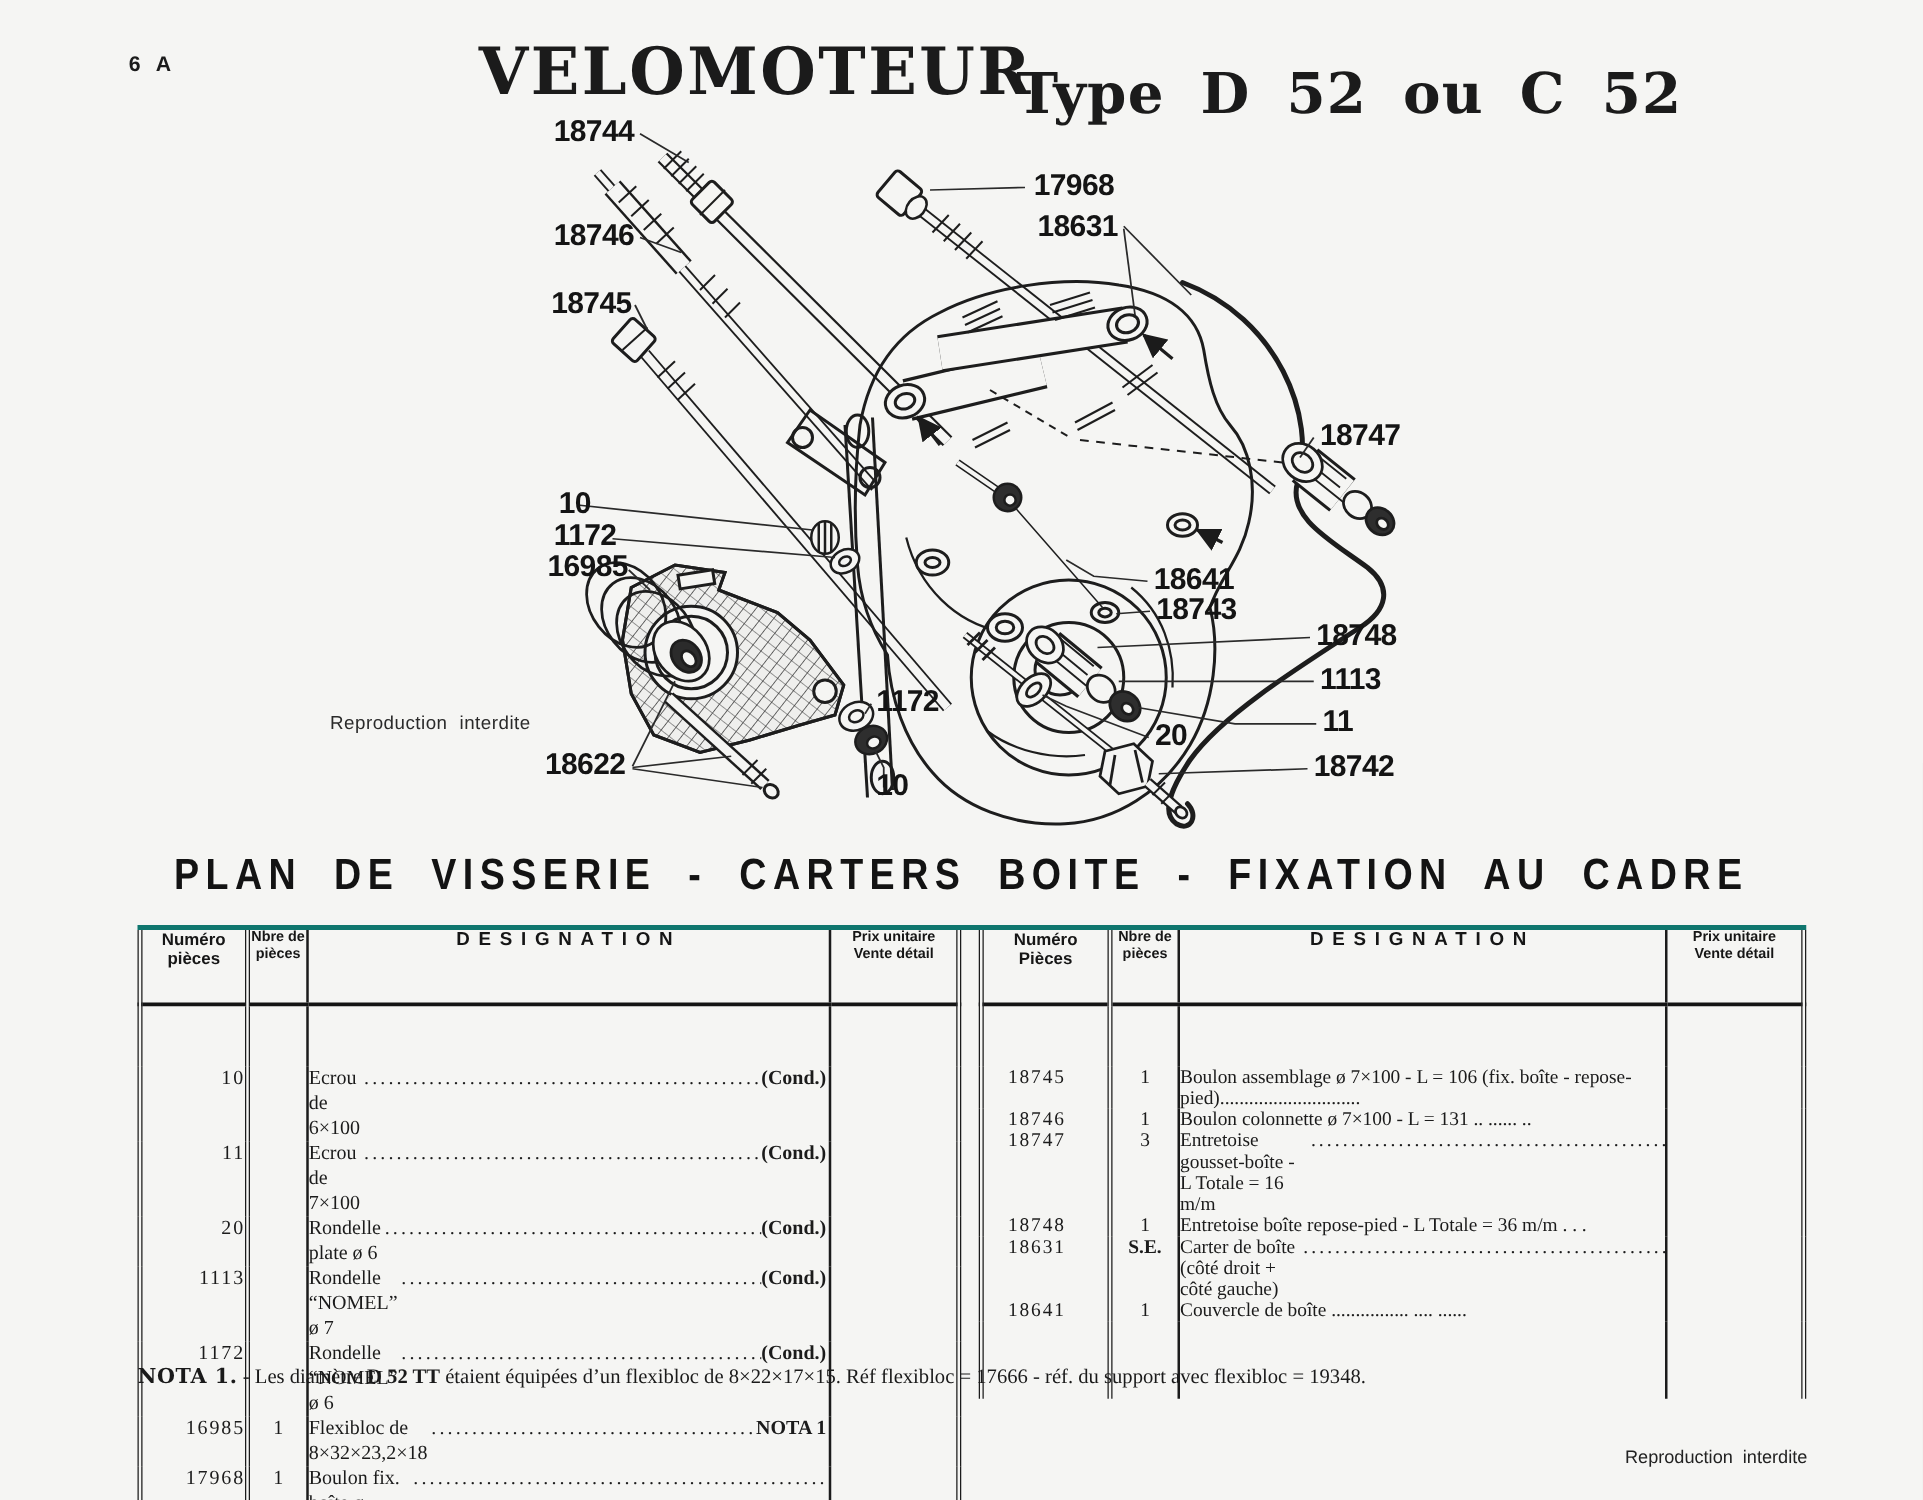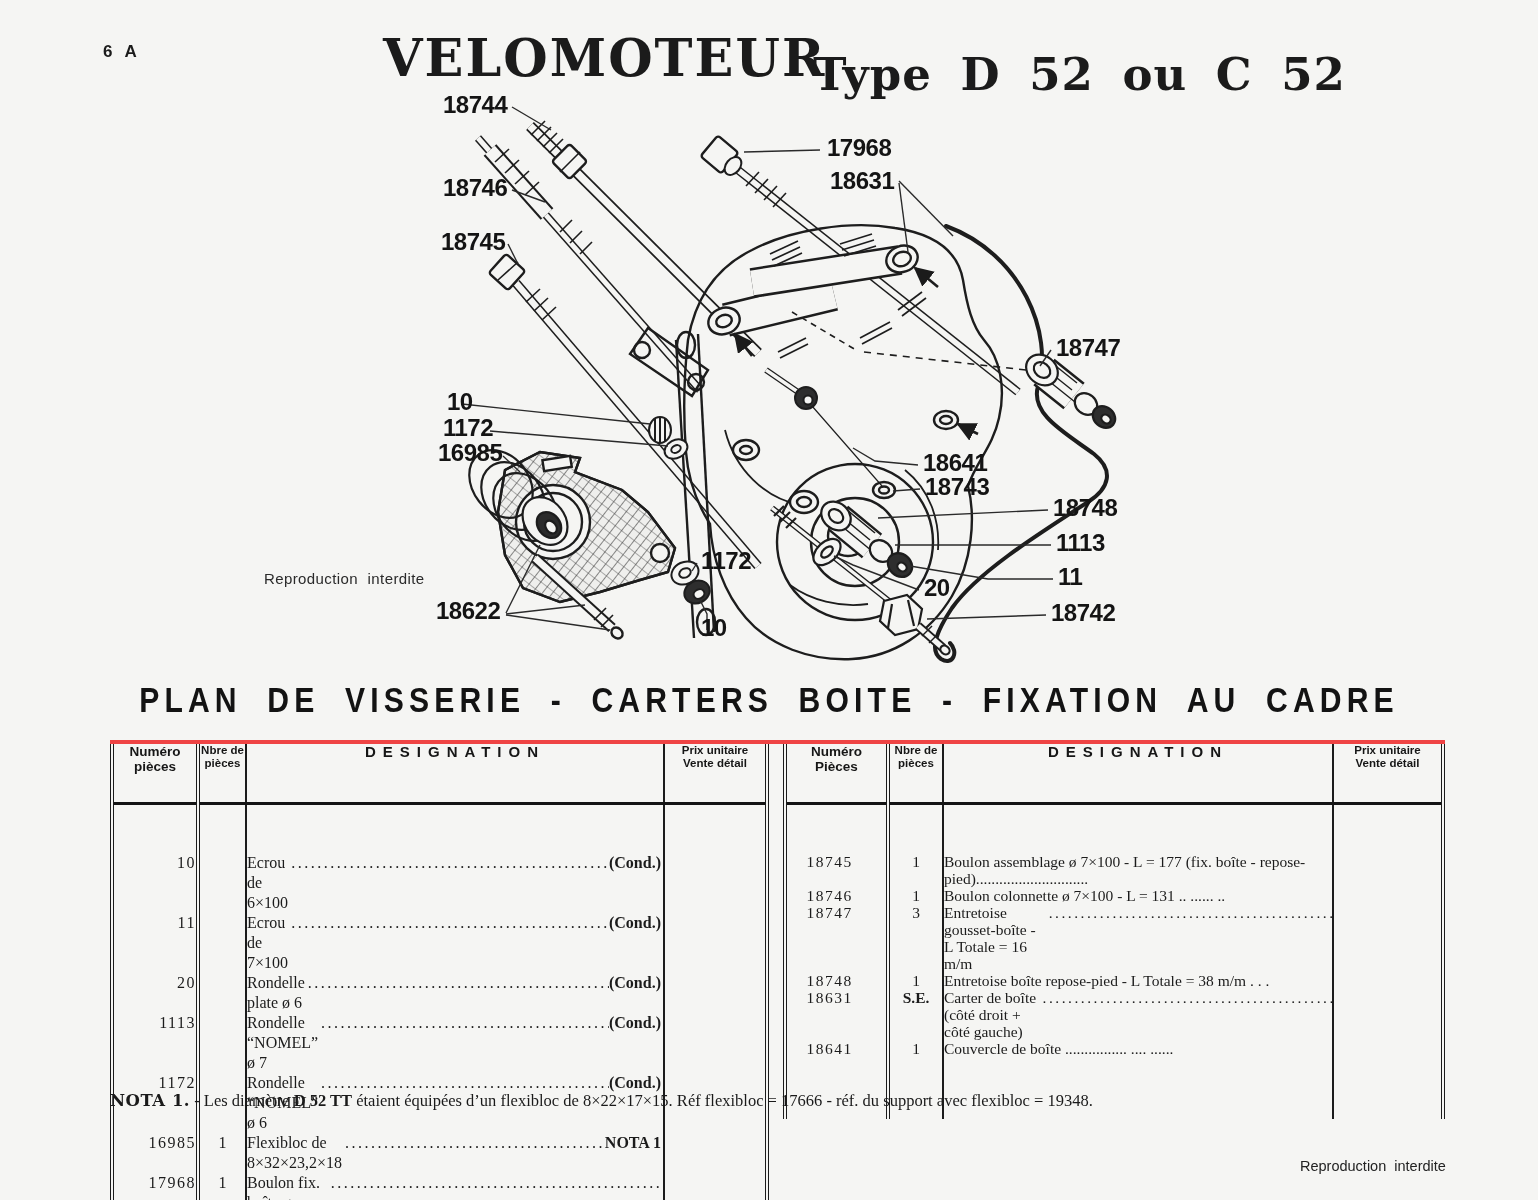--- a/index.html
+++ b/index.html
@@ -21,21 +21,21 @@
   .watermark-diagram{position:absolute;left:264px;top:570px;font-family:"Liberation Sans",sans-serif;
     font-size:15px;font-weight:500;color:#2a2a2a;word-spacing:5px;letter-spacing:0.4px;}
   .watermark-bottom{position:absolute;left:1300px;top:1158px;font-family:"Liberation Sans",sans-serif;
     font-size:14.5px;color:#222;word-spacing:4px;}
 
   .section-title{position:absolute;left:0;top:680px;width:1538px;text-align:center;
     font-family:"Liberation Sans",sans-serif;font-weight:700;font-size:35px;letter-spacing:6px;
     word-spacing:14px;transform:scaleX(0.86);transform-origin:center;color:#131313;}
 
   .tables{position:absolute;left:110px;top:740px;width:1335px;height:346px;
-    border-top:4px solid #ef4444;display:flex;justify-content:space-between;}
+    border-top:4px solid #0f766e;display:flex;justify-content:space-between;}
   table.half{border-collapse:collapse;table-layout:fixed;
     border-left:4px double #1b1b1b;border-right:4px double #1b1b1b;}
   table.left{width:655px;}
   table.right{width:658px;}
   table.half th,table.half td{padding:0;vertical-align:top;}
   .c-num{border-right:4px double #1b1b1b;}
   .c-qty{border-right:2px solid #1b1b1b;}
   .c-des{border-right:2px solid #1b1b1b;}
   thead th{border-bottom:3.5px solid #141414;height:58px;vertical-align:middle;
     font-family:"Liberation Sans",sans-serif;font-weight:700;color:#161616;}
@@ -489,21 +489,21 @@
             <td class="c-num"></td>
             <td class="c-qty"></td>
             <td class="c-des"></td>
             <td class="c-prix"></td>
           </tr>
           <tr>
             <td class="c-num">18745</td>
             <td class="c-qty">1</td>
             <td class="c-des">
               <span class="desline">
-                <span class="t">Boulon assemblage ø 7×100 - L = 177 (fix. boîte - repose-pied).............................</span>
+                <span class="t">Boulon assemblage ø 7×100 - L = 106 (fix. boîte - repose-pied).............................</span>
               </span>
             </td>
             <td class="c-prix"></td>
           </tr>
           <tr>
             <td class="c-num">18746</td>
             <td class="c-qty">1</td>
             <td class="c-des">
               <span class="desline">
                 <span class="t">Boulon colonnette ø 7×100 - L = 131 .. ...... ..</span>
@@ -520,21 +520,21 @@
                 <span class="dots">........................................................................................................................</span>
               </span>
             </td>
             <td class="c-prix"></td>
           </tr>
           <tr>
             <td class="c-num">18748</td>
             <td class="c-qty">1</td>
             <td class="c-des">
               <span class="desline">
-                <span class="t">Entretoise boîte repose-pied - L Totale = 38 m/m . . .</span>
+                <span class="t">Entretoise boîte repose-pied - L Totale = 36 m/m . . .</span>
               </span>
             </td>
             <td class="c-prix"></td>
           </tr>
           <tr>
             <td class="c-num">18631</td>
             <td class="c-qty se">S.E.</td>
             <td class="c-des">
               <span class="desline">
                 <span class="t">Carter de boîte (côté droit + côté gauche)</span>

